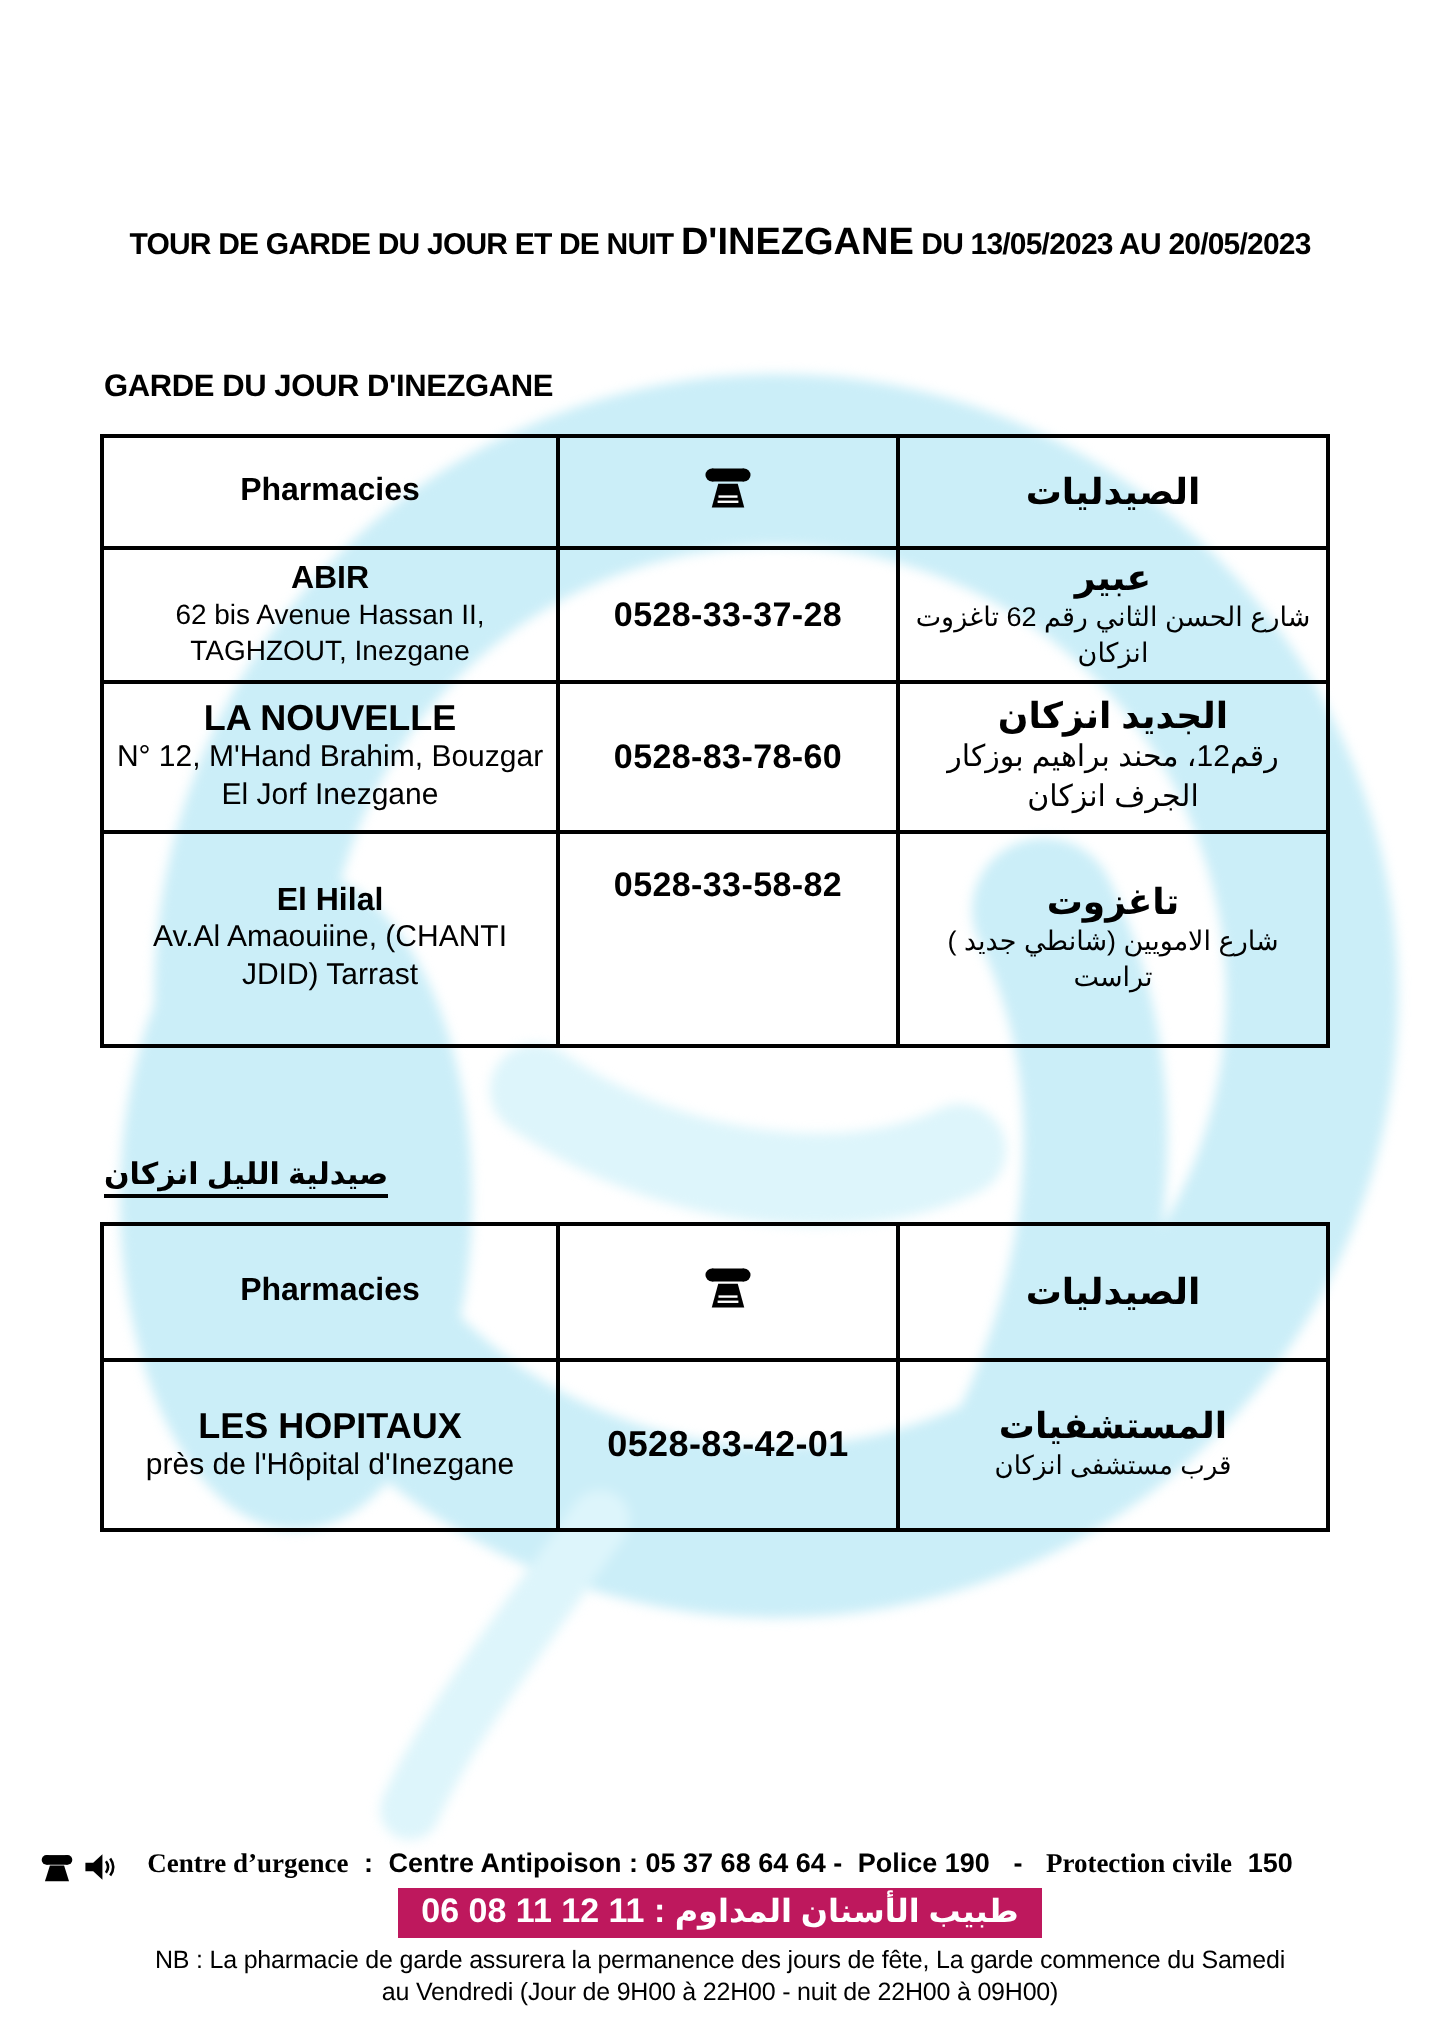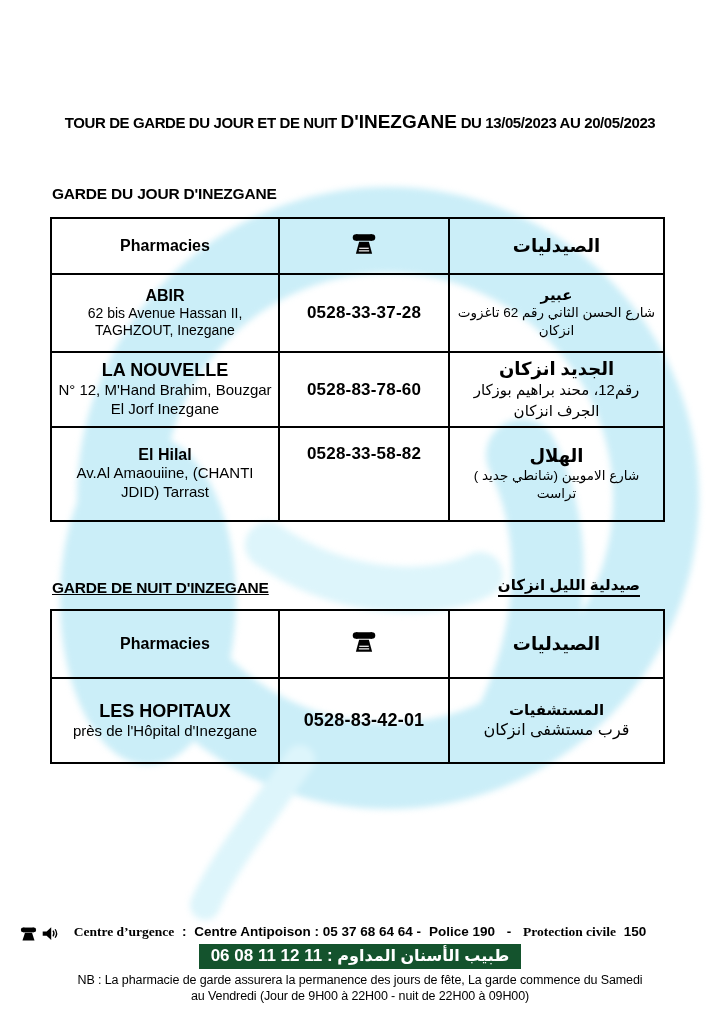--- a/index.html
+++ b/index.html
@@ -54,42 +54,42 @@
   col.c-fr { width: 228px; } col.c-tel { width: 170px; } col.c-ar { width: 215px; }
 
   .th-fr { font-weight: bold; font-size: 16px; }
   .th-ar { font-weight: bold; font-size: 18px; }
   td.ar { direction: rtl; }
 
   .ph-name  { font-weight: bold; font-size: 16px; }
   .ph-name.big { font-size: 18px; }
   .ph-addr  { font-size: 14px; line-height: 1.25; }
   .ph-tel   { font-weight: bold; font-size: 17px; letter-spacing: 0.2px; }
-  .ar-name  { font-weight: bold; font-size: 15px; }
+  .ar-name  { font-weight: bold; font-size: 18px; }
   .ar-addr  { font-size: 13.5px; line-height: 1.35; }
 
   tr.hdr-day   td { height: 56px; }
-  tr.r-abir    td { height: 78px; margin-top: 44px; }
+  tr.r-abir    td { height: 67px; margin-top: 44px; }
   tr.r-nouv    td { height: 75px; }
-  tr.r-hilal   td { height: 94px; margin-left: 48px; }
+  tr.r-hilal   td { height: 107px; margin-left: 48px; }
   tr.hdr-night td { height: 68px; }
   tr.r-hop     td { height: 85px; }
 
   .phone-icon-wrap { display:inline-block; line-height:0; }
 
   
   .footer { position:absolute; left:0; right:0; top: 924px; z-index:1; }
   .urgence-line { position: relative; text-align: center; font-size: 13.5px; font-weight: bold; white-space: nowrap; }
   .urgence-icons { position:absolute; left:20px; top:1px; display:flex; gap:4px; align-items:center; }
   .serif { font-family: "Liberation Serif", "DejaVu Serif", serif; }
   .seg { margin: 0 4px; }
 
   .bar-line { text-align:center; margin-top: 4px; }
   .dentist-bar {
-    display:inline-block; background:#14532d; color:#fff;
+    display:inline-block; background:#be185d; color:#fff;
     font-weight:bold; font-size:17px; padding: 2px 12px 3px;
     letter-spacing: 0.5px;
   }
   .dentist-bar .ar-run { font-size: 16px; }
 
   .nb { text-align:center; font-size: 12.5px; line-height: 1.3; margin-top: 3px; letter-spacing: -0.1px; }
 </style>
 </head>
 <body>
 
@@ -161,29 +161,28 @@
           </td>
         </tr>
 
         <tr class="r-hilal">
           <td>
             <div class="ph-name">El Hilal</div>
             <div class="ph-addr" style="font-size:15px">Av.Al Amaouiine, (CHANTI JDID) Tarrast</div>
           </td>
           <td class="ph-tel" style="vertical-align:top; padding-top:16px;">0528-33-58-82</td>
           <td class="ar">
-            <div class="ar-name" style="font-size:18px">الهلال</div>
+            <div class="ar-name" style="font-size:18px">تاغزوت</div>
             <div class="ar-addr">شارع الامويين (شانطي جديد ) تراست</div>
           </td>
         </tr>
       </tbody>
     </table>
 
     <div class="section-head night">
-      <span class="head-fr underlined">GARDE DE NUIT D'INZEGANE</span>
       <span class="head-ar">صيدلية الليل انزكان</span>
     </div>
 
     <table class="garde night">
       <colgroup>
           <col class="c-fr">
           <col class="c-tel">
           <col class="c-ar">
         </colgroup>
       <tbody>
@@ -205,21 +204,21 @@
         </tr>
 
         <tr class="r-hop">
           <td>
             <div class="ph-name big">LES HOPITAUX</div>
             <div class="ph-addr" style="font-size:15px">près de l'Hôpital d'Inezgane</div>
           </td>
           <td class="ph-tel" style="font-size:18px">0528-83-42-01</td>
           <td class="ar">
             <div class="ar-name">المستشفيات</div>
-            <div class="ar-addr" style="font-size:16px">قرب مستشفى انزكان</div>
+            <div class="ar-addr" style="font-size:13px">قرب مستشفى انزكان</div>
           </td>
         </tr>
       </tbody>
     </table>
 
     <div class="footer">
       <div class="urgence-line">
         <span class="urgence-icons">
           <svg width="17" height="17" viewBox="0 0 24 24">
             <circle cx="4.6" cy="7" r="3.4" fill="#000"></circle>

